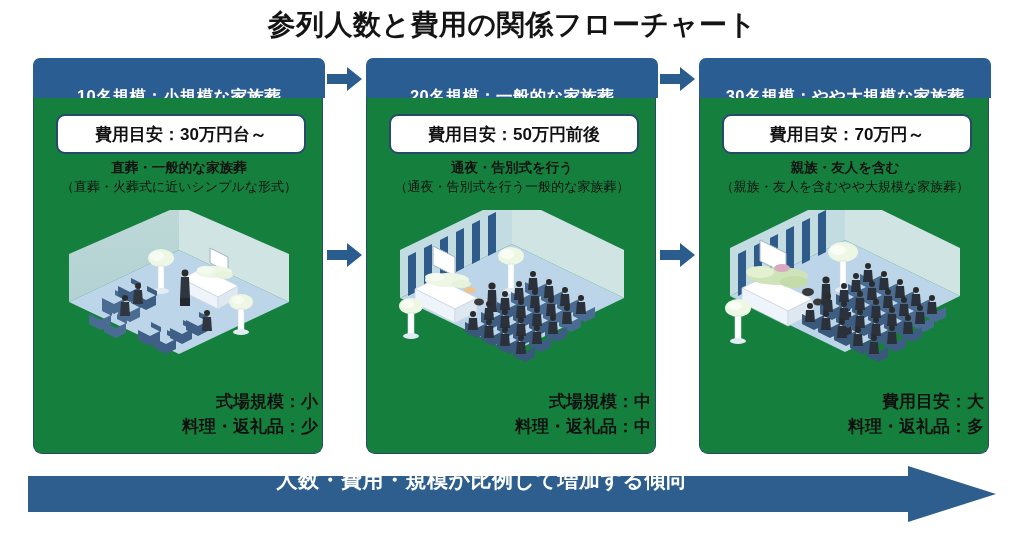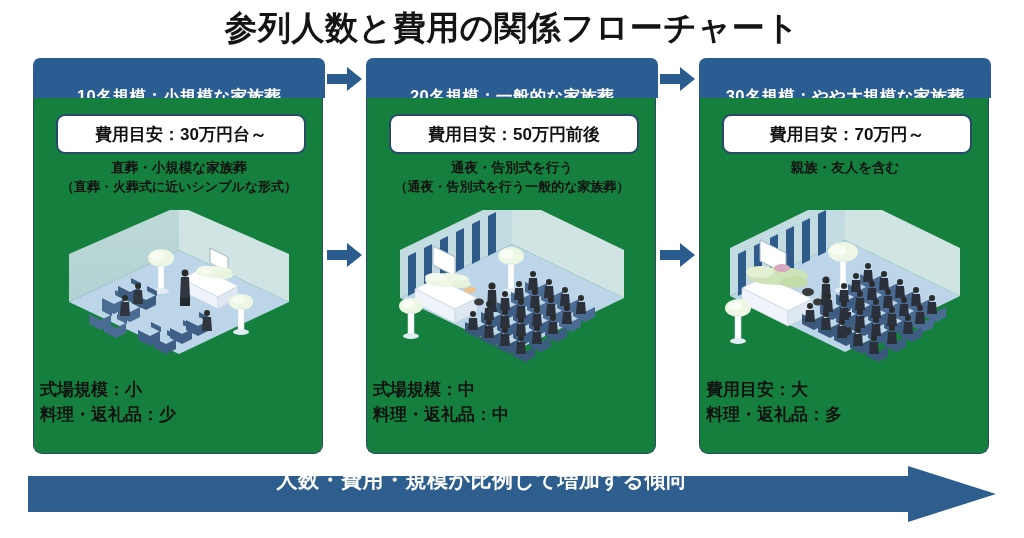--- a/index.html
+++ b/index.html
@@ -9,21 +9,21 @@
     font-family:"Liberation Sans","DejaVu Sans",sans-serif;
     overflow:hidden;
     position:relative;
   }
   #stage{position:absolute;left:0;top:0;width:1024px;height:538px;}
 
   
   .title{
     position:absolute;left:0;top:6px;width:1024px;
     text-align:center;
-    font-size:33px;font-weight:bold;color:#141414;
+    font-size:28px;font-weight:bold;color:#141414;
     letter-spacing:0.5px;
     white-space:nowrap;
   }
 
   
   .panel{position:absolute;top:58px;width:292px;height:398px;}
   .panel.p1{left:33px;}
   .panel.p2{left:366px;padding-left:24px;}
   .panel.p3{left:699px;}
 
@@ -58,32 +58,32 @@
   .cost-label{
     font-size:17px;font-weight:bold;color:#111111;white-space:nowrap;
   }
 
   
   .desc{
     position:absolute;left:6px;top:60px;width:278px;
     text-align:center;color:#121212;
   }
   .desc-main{font-size:13.5px;font-weight:bold;line-height:19px;white-space:nowrap;}
-  .desc-sub{font-size:13px;font-weight:bold;line-height:19px;white-space:nowrap;}
+  .desc-sub{font-size:13px;font-weight:normal;line-height:19px;white-space:nowrap;}
 
   
   .illus{
     position:absolute;left:8px;top:112px;width:274px;height:170px;
   }
   .illus svg{display:block;width:100%;height:100%;}
 
   
   .scale{
-    position:absolute;left:6px;bottom:26px;width:278px;
-    text-align:left;color:#111111;
+    position:absolute;left:6px;bottom:14px;width:278px;
+    text-align:right;color:#111111;
   }
   .scale-line{font-size:17px;font-weight:bold;line-height:25px;white-space:nowrap;}
 
   
   .conn{position:absolute;width:36px;height:26px;}
   .conn svg{display:block;width:100%;height:100%;}
   .conn.c1a{left:327px;top:66px;}
   .conn.c2a{left:660px;top:66px;}
   .conn.c1b{left:327px;top:242px;}
   .conn.c2b{left:660px;top:242px;}
@@ -108,21 +108,21 @@
 
   <div class="panel p1">
     <div class="panel-header">
       <span class="panel-header-label">10名規模：小規模な家族葬</span>
     </div>
     <div class="panel-body">
       <div class="cost-box">
         <span class="cost-label">費用目安：30万円台～</span>
       </div>
       <div class="desc">
-        <div class="desc-main">直葬・小規模な家族葬</div>
+        <div class="desc-main">直葬・一般的な家族葬</div>
         <div class="desc-sub">（直葬・火葬式に近いシンプルな形式）</div>
       </div>
       <div class="illus">
         <svg viewBox="0 0 274 170" xmlns="http://www.w3.org/2000/svg">
           <defs>
             <linearGradient id="wallA1" x1="0" y1="0" x2="0" y2="1">
               <stop offset="0" stop-color="#dbe8f2"></stop>
                 <stop offset="1" stop-color="#cfe0ee"></stop>
             </linearGradient>
           </defs>
@@ -480,20 +480,21 @@
   <div class="panel p3">
     <div class="panel-header">
       <span class="panel-header-label">30名規模：やや大規模な家族葬</span>
     </div>
     <div class="panel-body">
       <div class="cost-box">
         <span class="cost-label">費用目安：70万円～</span>
       </div>
       <div class="desc">
         <div class="desc-main">親族・友人を含む</div>
+        <div class="desc-sub">（親族・友人を含むやや大規模な家族葬）</div>
       </div>
       <div class="illus">
         <svg viewBox="0 0 274 170" xmlns="http://www.w3.org/2000/svg">
           <polygon points="137,30 252,86 137,142 22,86" fill="#bcd5e8"></polygon>
           <polygon points="22,86 22,38 137,-18 137,30" fill="#d6e6f3" opacity="0.9"></polygon>
           <polygon points="137,30 137,-18 252,38 252,86" fill="#e4eef6" opacity="0.9"></polygon>
           <g>
             <polygon points="30,44 38,40 38,82 30,86" fill="#2f5b8a"></polygon>
             <polygon points="46,36 54,32 54,74 46,78" fill="#2f5b8a"></polygon>
             <polygon points="62,28 70,24 70,66 62,70" fill="#2f5b8a"></polygon>

